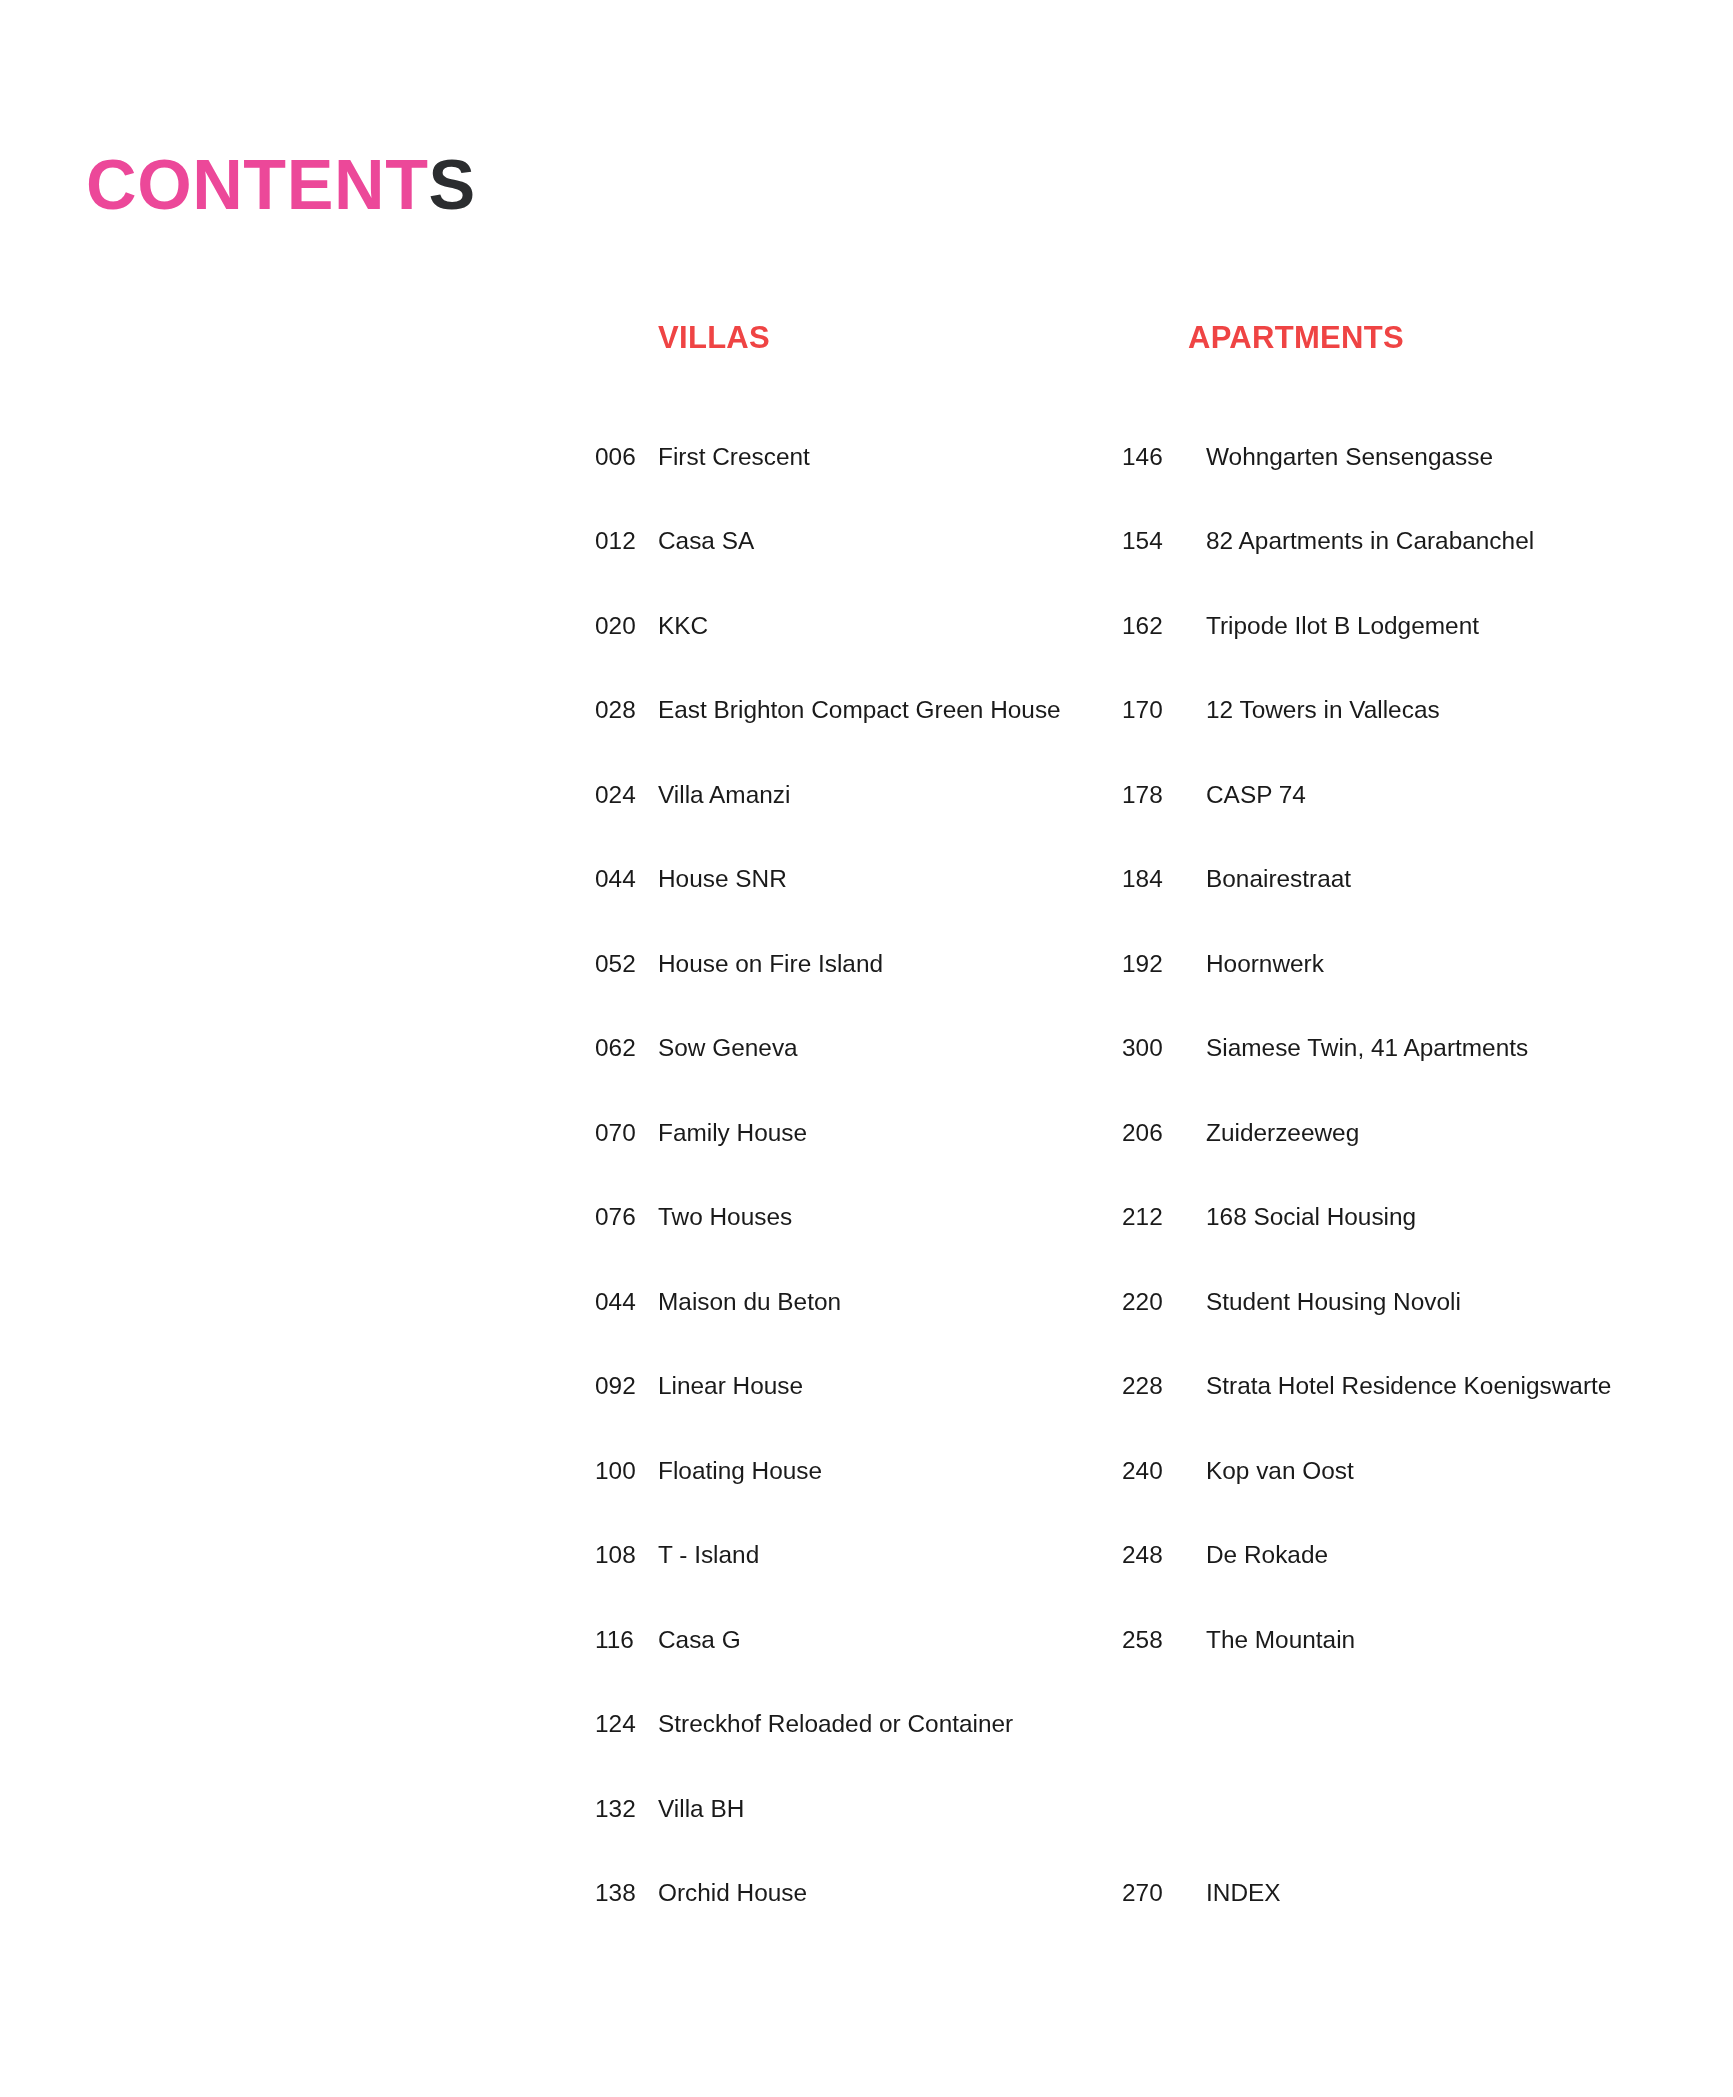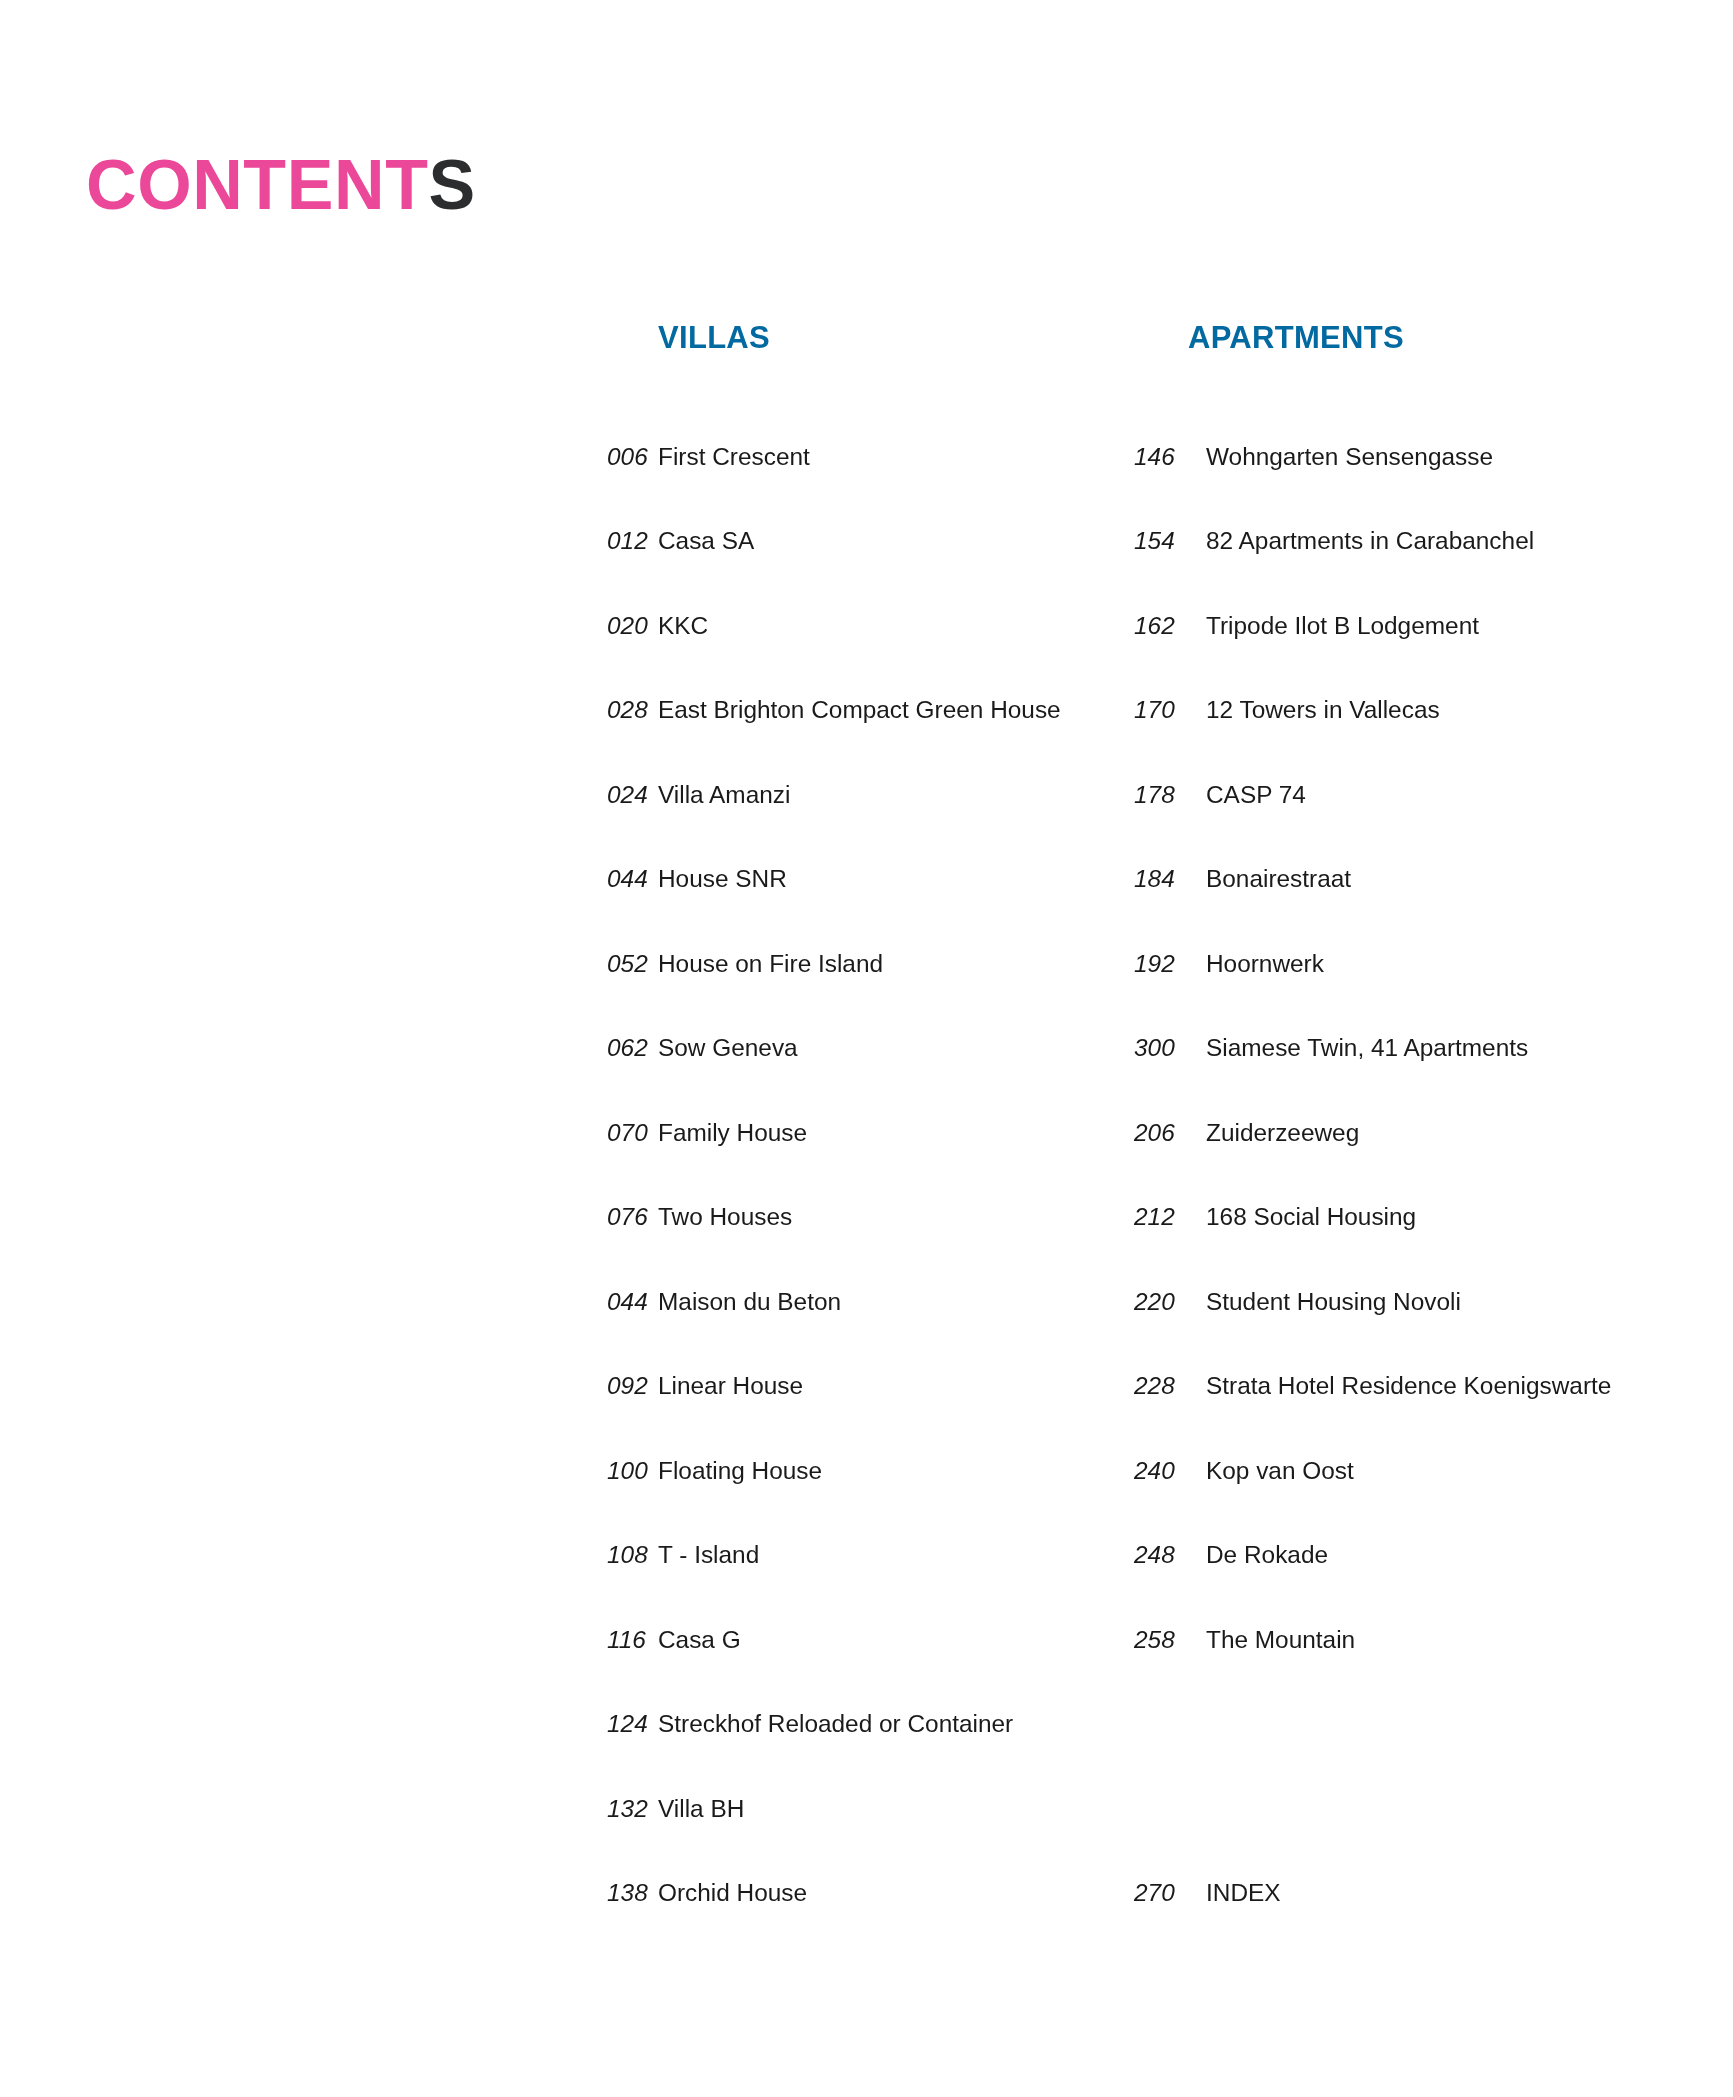--- a/index.html
+++ b/index.html
@@ -3,25 +3,25 @@
 <meta charset="utf-8">
 <style>
   html, body { margin: 0; padding: 0; background: #ffffff; }
   body { width: 1734px; height: 2097px; position: relative; overflow: hidden;
          font-family: "Liberation Sans", sans-serif; color: #1a1a1a; }
   .page-title { position: absolute; left: 86px; top: 150px; margin: 0;
          font-size: 70px; font-weight: bold; line-height: 1; letter-spacing: 0.6px; }
   .page-title .t-main { color: #ec4899; }
   .page-title .t-last { color: #2b2d2f; }
   .col-heading { position: absolute; top: 322px; margin: 0; font-size: 31px;
-         font-weight: bold; line-height: 1; color: #0369a1; letter-spacing: 0.3px; }
+         font-weight: bold; line-height: 1; color: #ef4444; letter-spacing: 0.3px; }
   .list { position: absolute; top: 441px; margin: 0; padding: 0; list-style: none; }
   .row { position: absolute; left: 0; height: 31px; white-space: nowrap;
          font-size: 24.4px; line-height: 31px; color: #1a1a1a; }
-  .row .num { position: absolute; left: 16px; font-style: italic; }
+  .row .num { position: absolute; left: 4px; }
   .row .title { position: absolute; }
   #villas-list { left: 591px; }
   #villas-list .title { left: 67px; }
   #apartments-list { left: 1118px; }
   #apartments-list .title { left: 88px; }
 </style>
 </head>
 <body>
 
 <h1 class="page-title"><span class="t-main">CONTENT</span><span class="t-last">S</span></h1>

